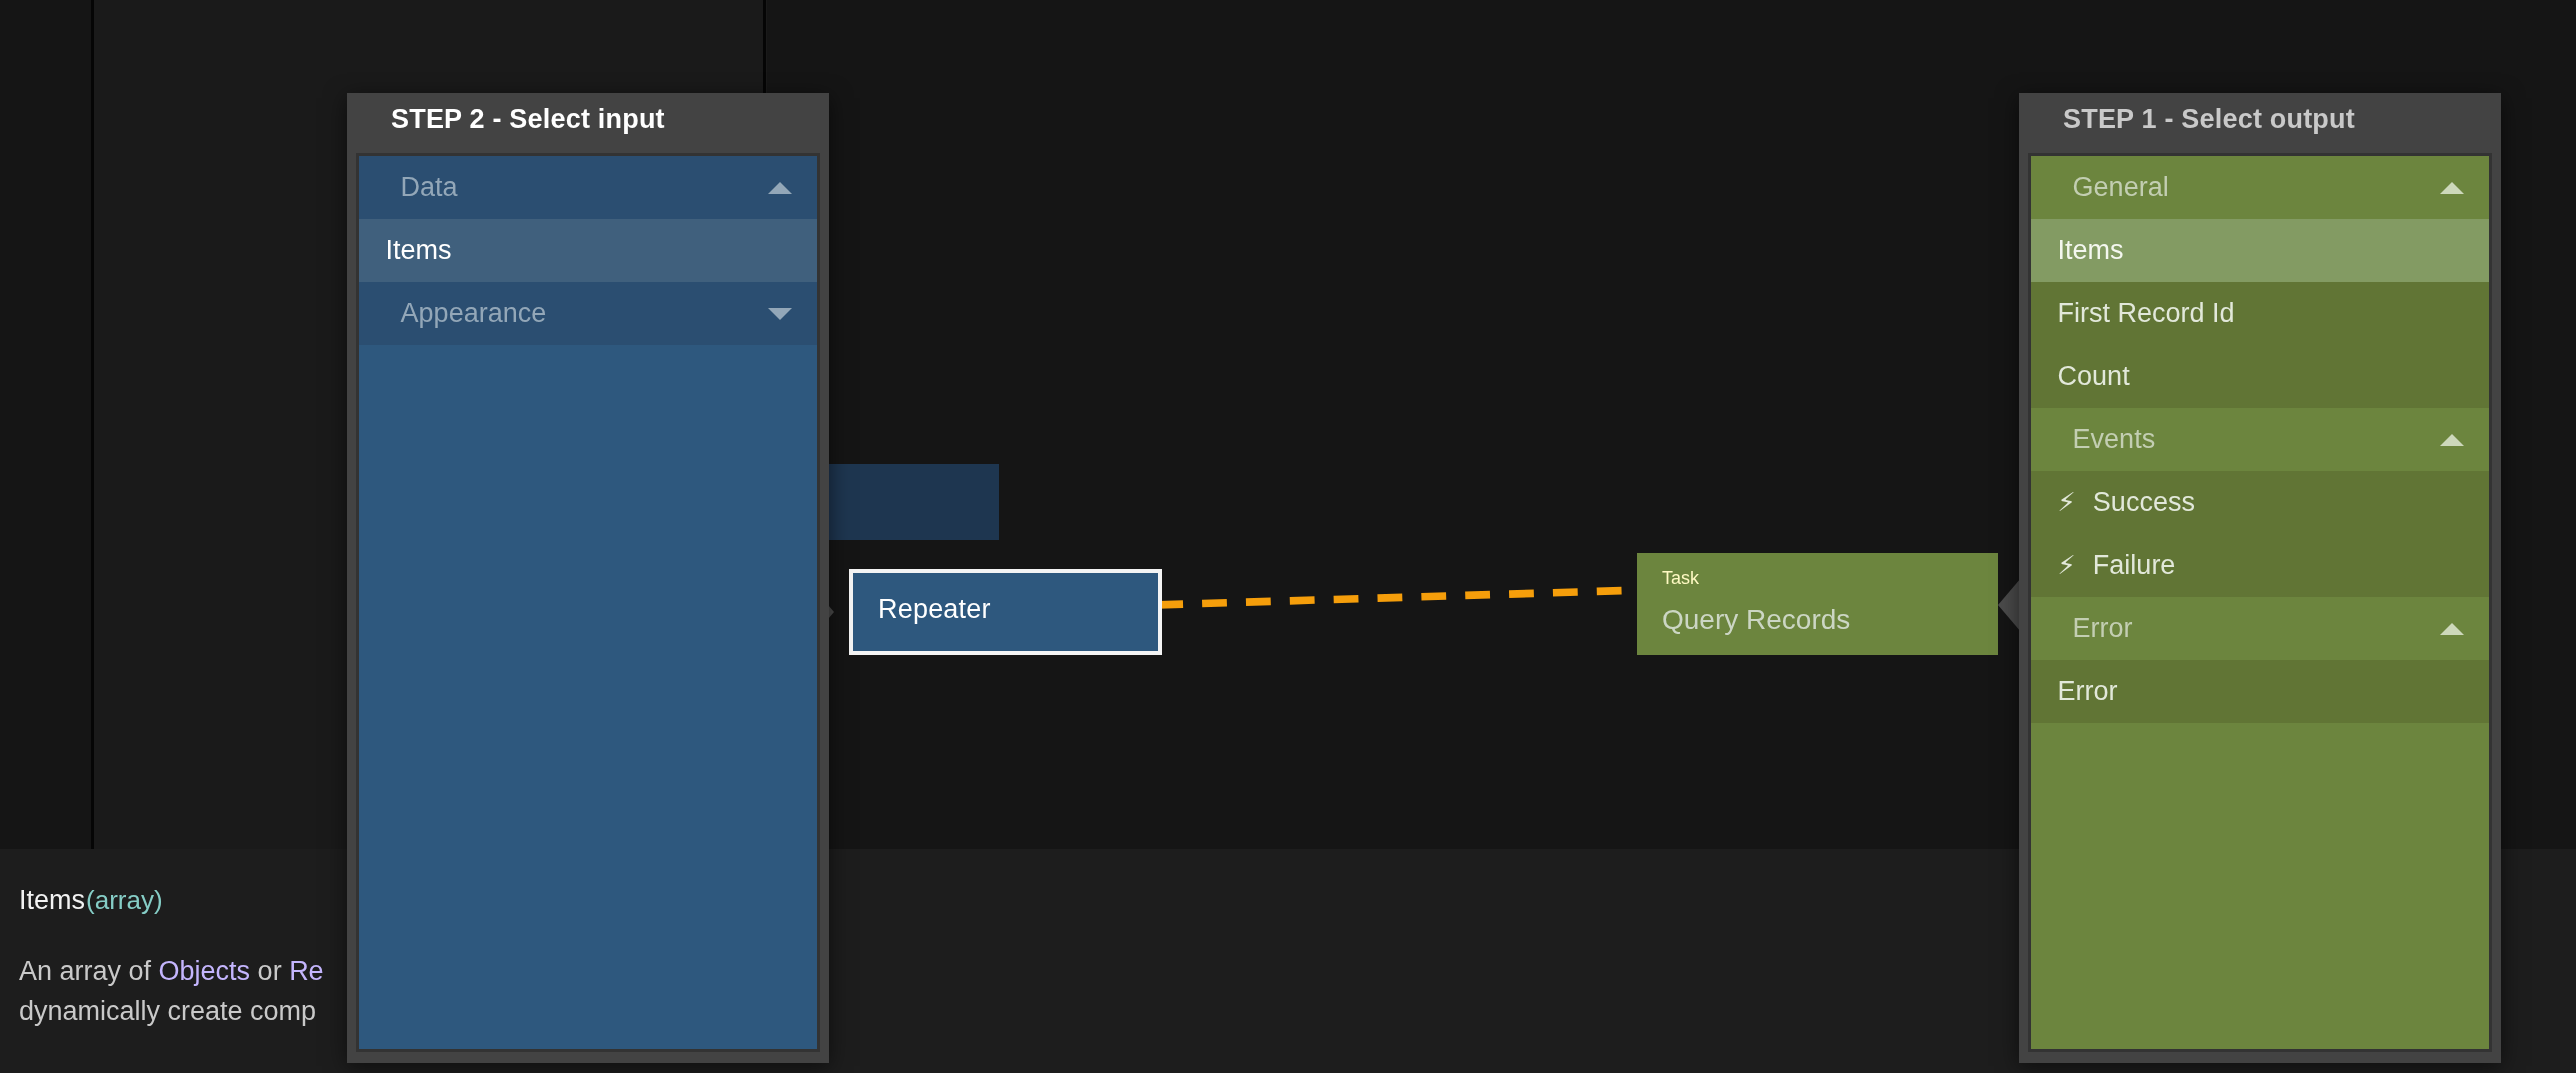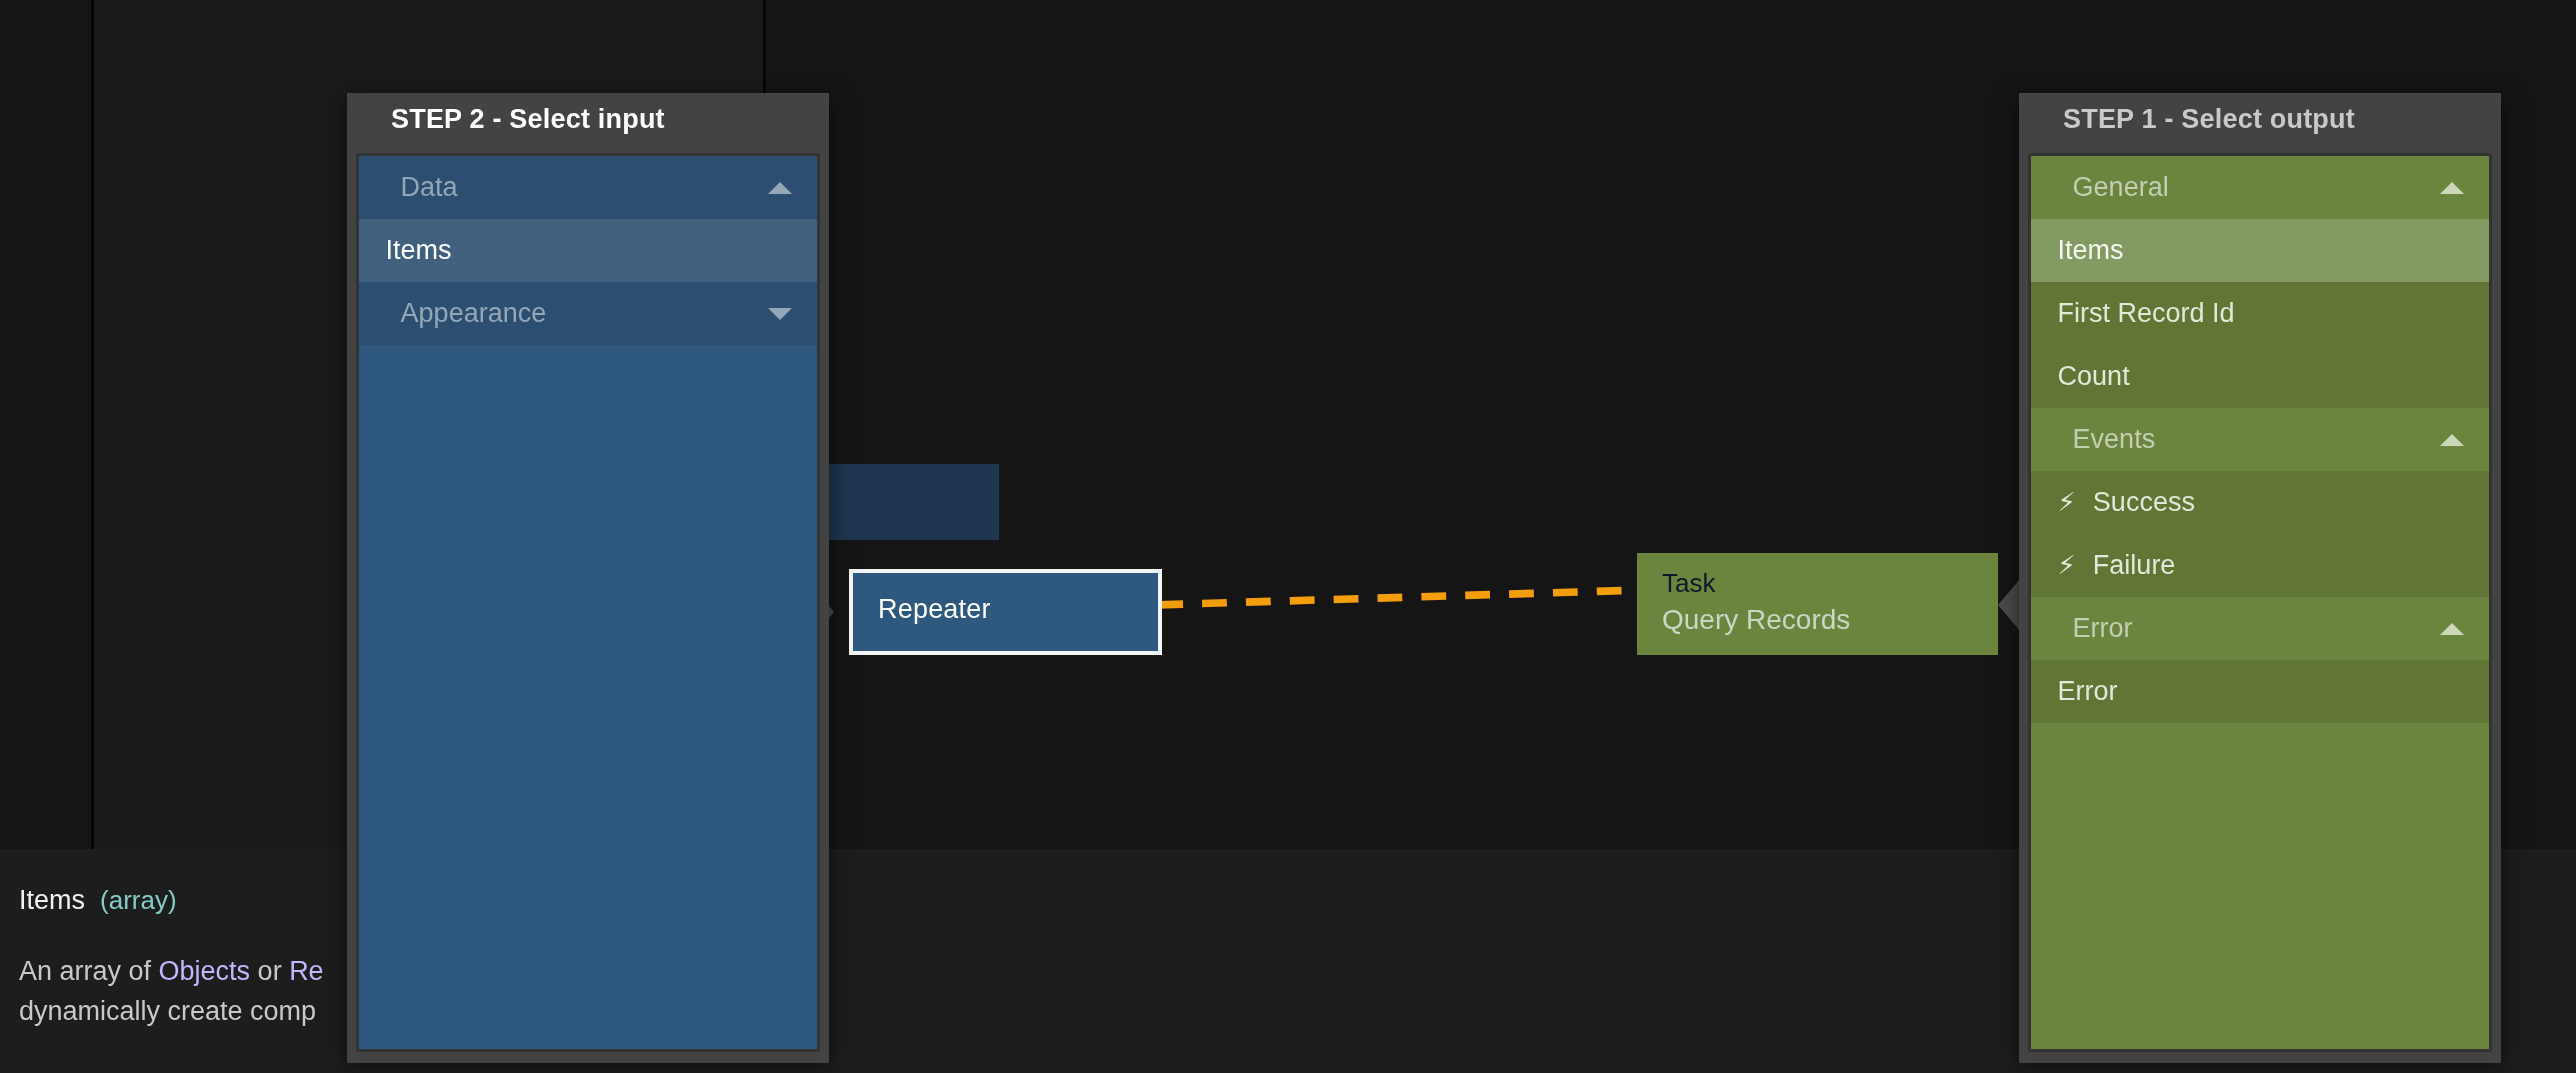--- a/index.html
+++ b/index.html
@@ -34,21 +34,21 @@
     background:#2e587e;border:4.8px solid #f4f4f4;
   }
   #repeater-node .node-label{top:21px;color:#ffffff;}
 
   
   #task-node{
     left:1637px;top:553px;width:361px;height:102px;
     background:#6c853e;
   }
   #task-node .task-title{
-    position:absolute;left:25px;top:15.3px;font-size:26px;color:#0f172a;white-space:nowrap;
+    position:absolute;left:25px;top:15.3px;font-size:18px;color:#fef9c3;white-space:nowrap;
   }
   #task-node .task-sub{
     position:absolute;left:25px;top:51px;font-size:28px;color:#ccd6c4;white-space:nowrap;
   }
 
   
   .socket-tri{position:absolute;width:0;height:0;}
   .socket-right{
     border-top:27px solid transparent;border-bottom:27px solid transparent;
     border-left:23px solid #4b4b4b;
@@ -108,21 +108,21 @@
   #panel-output .row.selected{background:#839b63;color:#f4f7ef;}
 
   
   #doc-strip{
     position:absolute;left:0;top:849px;width:2576px;height:224px;
     background:#1d1d1d;
   }
   #doc-title{
     position:absolute;left:19px;top:36px;font-size:27px;color:#f2f2f2;white-space:nowrap;
   }
-  #doc-title .type{color:#85cdc6;font-size:26px;margin-left:15px;}
+  #doc-title .type{color:#85cdc6;font-size:26px;margin-left:1px;}
   #doc-desc{
     position:absolute;left:19px;top:102px;width:410px;
     font-size:27px;line-height:40px;color:#c9c9c9;
   }
   #doc-desc .kw{color:#c4b5fd;}
 </style>
 </head>
 <body>
 
 <div id="canvas">

